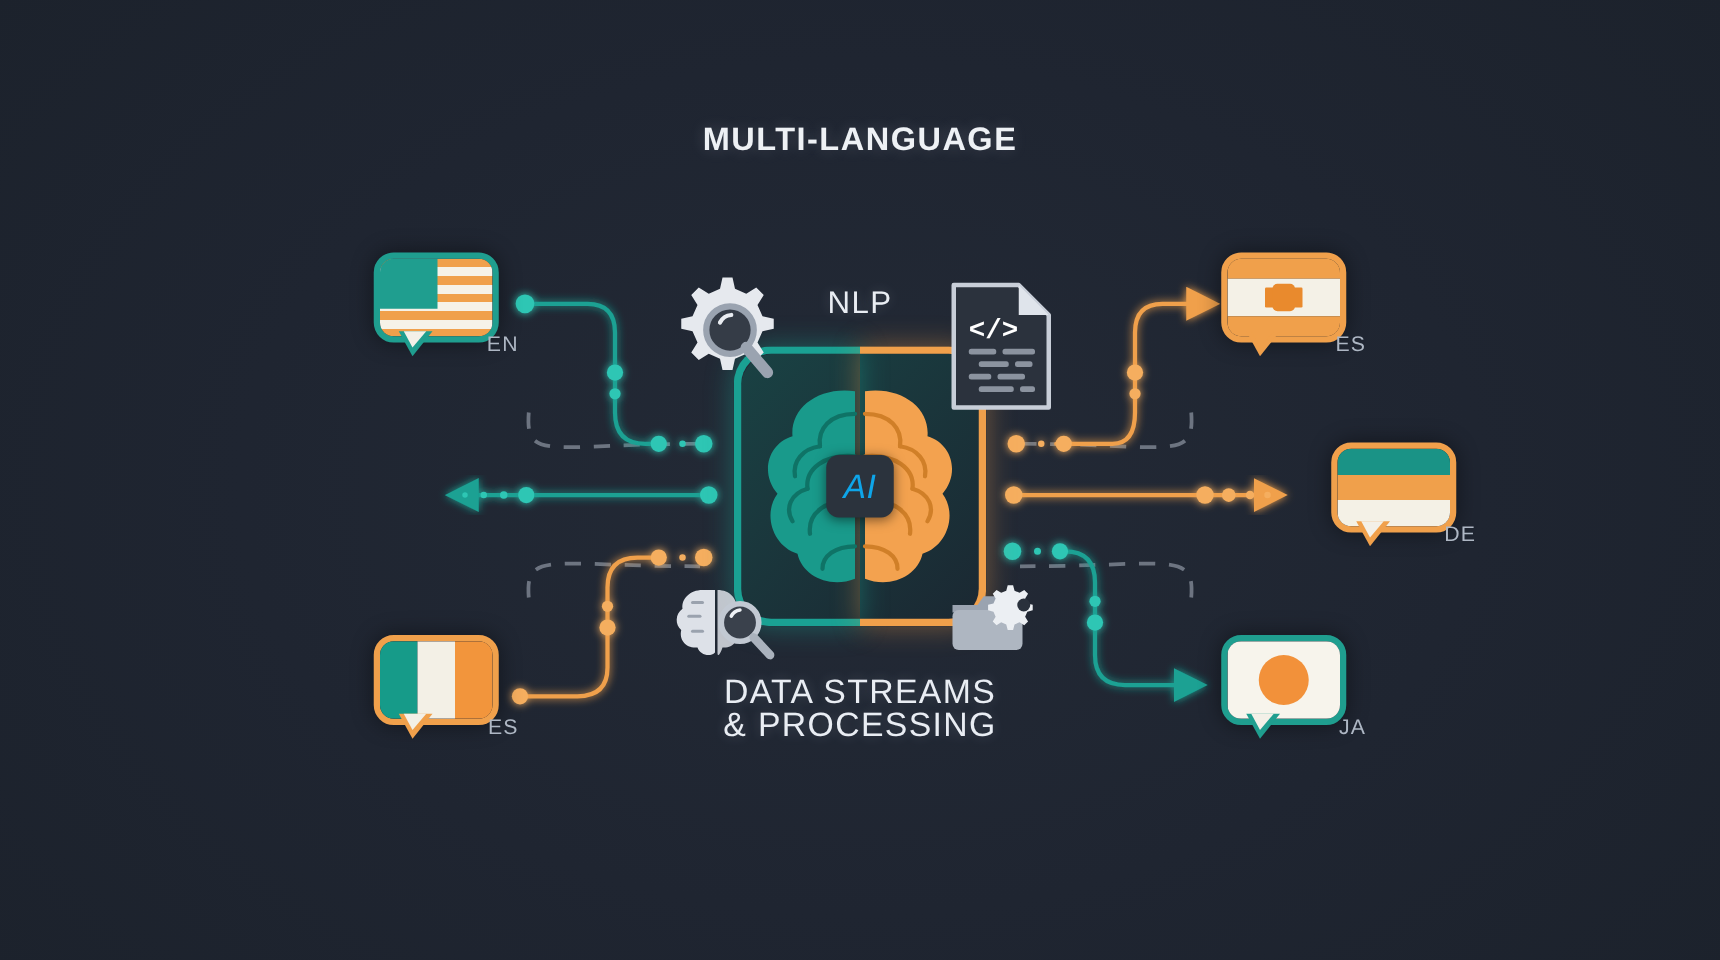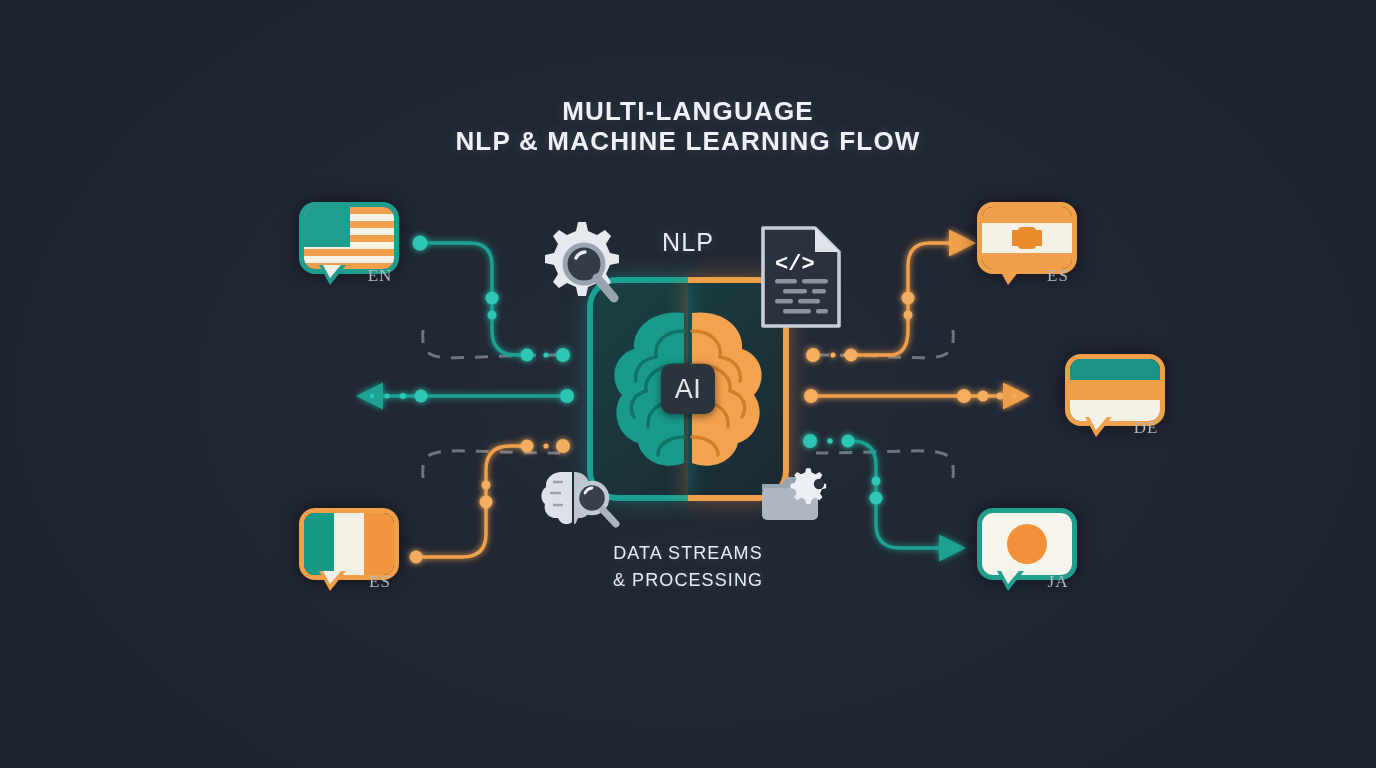--- a/index.html
+++ b/index.html
@@ -47,21 +47,21 @@
     text-shadow: 0 0 10px rgba(210,225,245,0.2);
   }
   #nlp-label {
     left: 538px;
     top: 228px;
     font-size: 25px;
   }
   #stream-label {
     left: 538px;
     top: 540px;
-    font-size: 18px;
+    font-size: 27px;
     line-height: 27px;
   }
 
   
   svg.layer {
     position: absolute;
     left: 0;
     top: 0;
     width: 1376px;
     height: 768px;
@@ -107,21 +107,21 @@
   }
   .bubble .code {
     position: absolute;
     top: 72px;
     width: 100px;
     text-align: center;
     color: #aeb7c4;
     font-size: 17px;
     letter-spacing: 1px;
   }
-  .bubble .code.shift { left: 46px; width: 70px; text-align: center; top: 64px; font-family: Liberation Serif, serif; }
+  .bubble .code.shift { left: 46px; width: 70px; text-align: right; top: 64px; }
 
   
   .flag { position: absolute; inset: 0; }
   .flag-us { background:
       repeating-linear-gradient(to bottom,
         #f0a04b 0 7px, #f6f2e8 7px 14px);
   }
   .flag-us .canton {
     position: absolute; left: 0; top: 0; width: 46px; height: 40px;
     background: #1f9e8f;
@@ -191,39 +191,39 @@
     border-radius: 26px;
     background: linear-gradient(135deg, rgba(24,70,70,0.85) 0%, rgba(26,40,50,0.9) 100%);
   }
   #ai-badge {
     position: absolute;
     left: 50%; top: 50%;
     transform: translate(-50%, -50%);
     width: 54px; height: 50px;
     border-radius: 10px;
     background: #2b333d;
-    color: #e5e5e5;
+    color: #0ea5e9;
     font-size: 27px;
     display: flex; align-items: center; justify-content: center;
     letter-spacing: 0.5px;
     box-shadow: 0 2px 9px rgba(0,0,0,0.5);
     z-index: 5;
+    font-style: italic;
   }
 
   
   .tech-icon { position: absolute; }
 </style>
 </head>
 <body>
 
 <div id="canvas">
 
   <div class="title-block">
     <div class="title-line">MULTI-LANGUAGE</div>
-    <div class="title-line">NLP &amp; MACHINE LEARNING FLOW</div>
   </div>
 
   <svg class="layer" viewBox="0 0 1376 768">
     <defs>
       <filter id="glowT" x="-60%" y="-60%" width="220%" height="220%">
         <feGaussianBlur stdDeviation="3.2" result="b"></feGaussianBlur>
         <feMerge>
             <feMergeNode in="b"></feMergeNode>
             <feMergeNode in="SourceGraphic"></feMergeNode>
           </feMerge>

